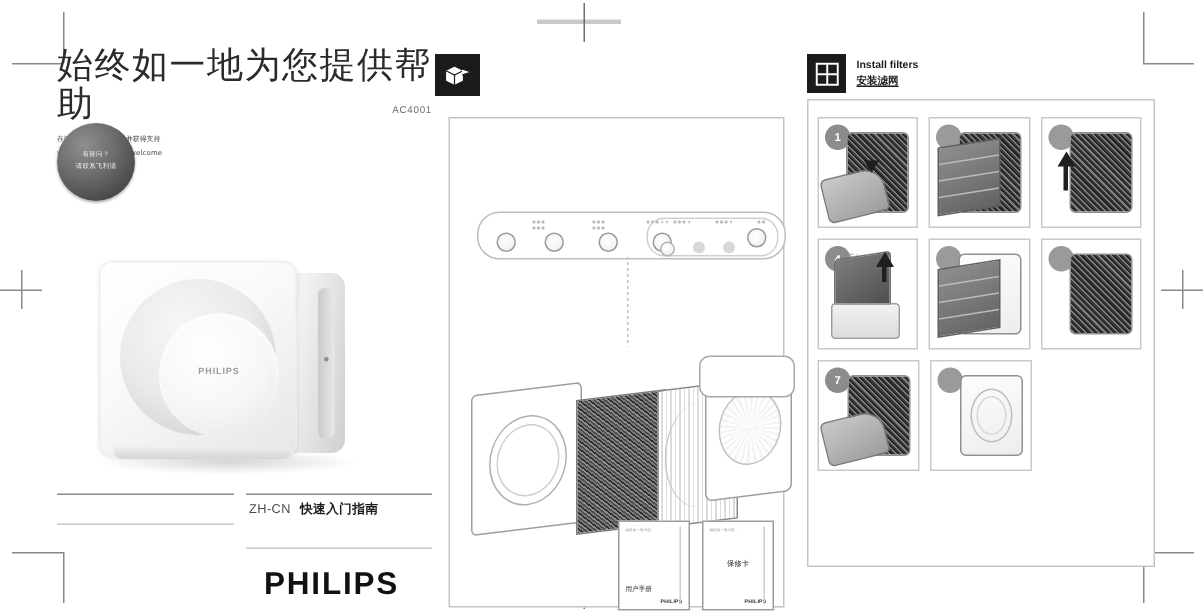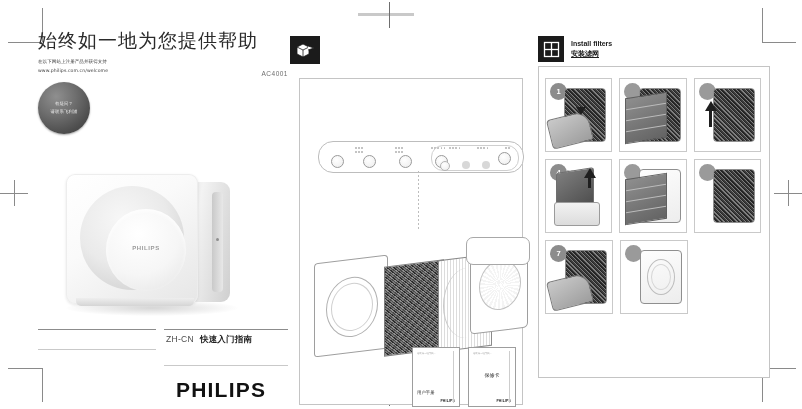--- a/index.html
+++ b/index.html
@@ -15,21 +15,21 @@
   .cm-v{width:1px;}
 
   .regcross{position:absolute;}
   .regcross .rh{position:absolute;height:3px;background:#c9c9c9;left:0;top:11px;width:56px;}
   .regcross .rv{position:absolute;width:1px;background:#6e6e6e;left:31px;top:0;height:26px;}
 
   .regcross2 .rh{background:#c9c9c9;}
 
   
   .left{position:absolute;left:38px;top:30px;width:250px;height:350px;}
-  .title{font-size:19px;font-weight:400;letter-spacing:1px;color:#2b2b2b;
+  .title{font-size:24px;font-weight:400;letter-spacing:1px;color:#2b2b2b;
          font-family:"DejaVu Sans","Liberation Sans",sans-serif;line-height:1.1;}
   .subtitle{margin-top:7px;font-size:4.6px;color:#3d3d3d;line-height:1.9;
             font-family:"DejaVu Sans","Liberation Sans",sans-serif;}
   .subtitle .url{display:block;letter-spacing:.1px;}
   .model{position:absolute;right:0;top:40px;font-size:6.5px;color:#6d6d6d;letter-spacing:.5px;}
 
   .badge-circle{position:absolute;left:0;top:52px;width:52px;height:52px;border-radius:50%;
       background:
         radial-gradient(circle at 35% 28%, #8f8f8f 0%, #6f6f6f 38%, #4e4e4e 72%, #3a3a3a 100%);
       box-shadow:0 1px 2px rgba(0,0,0,.35);

